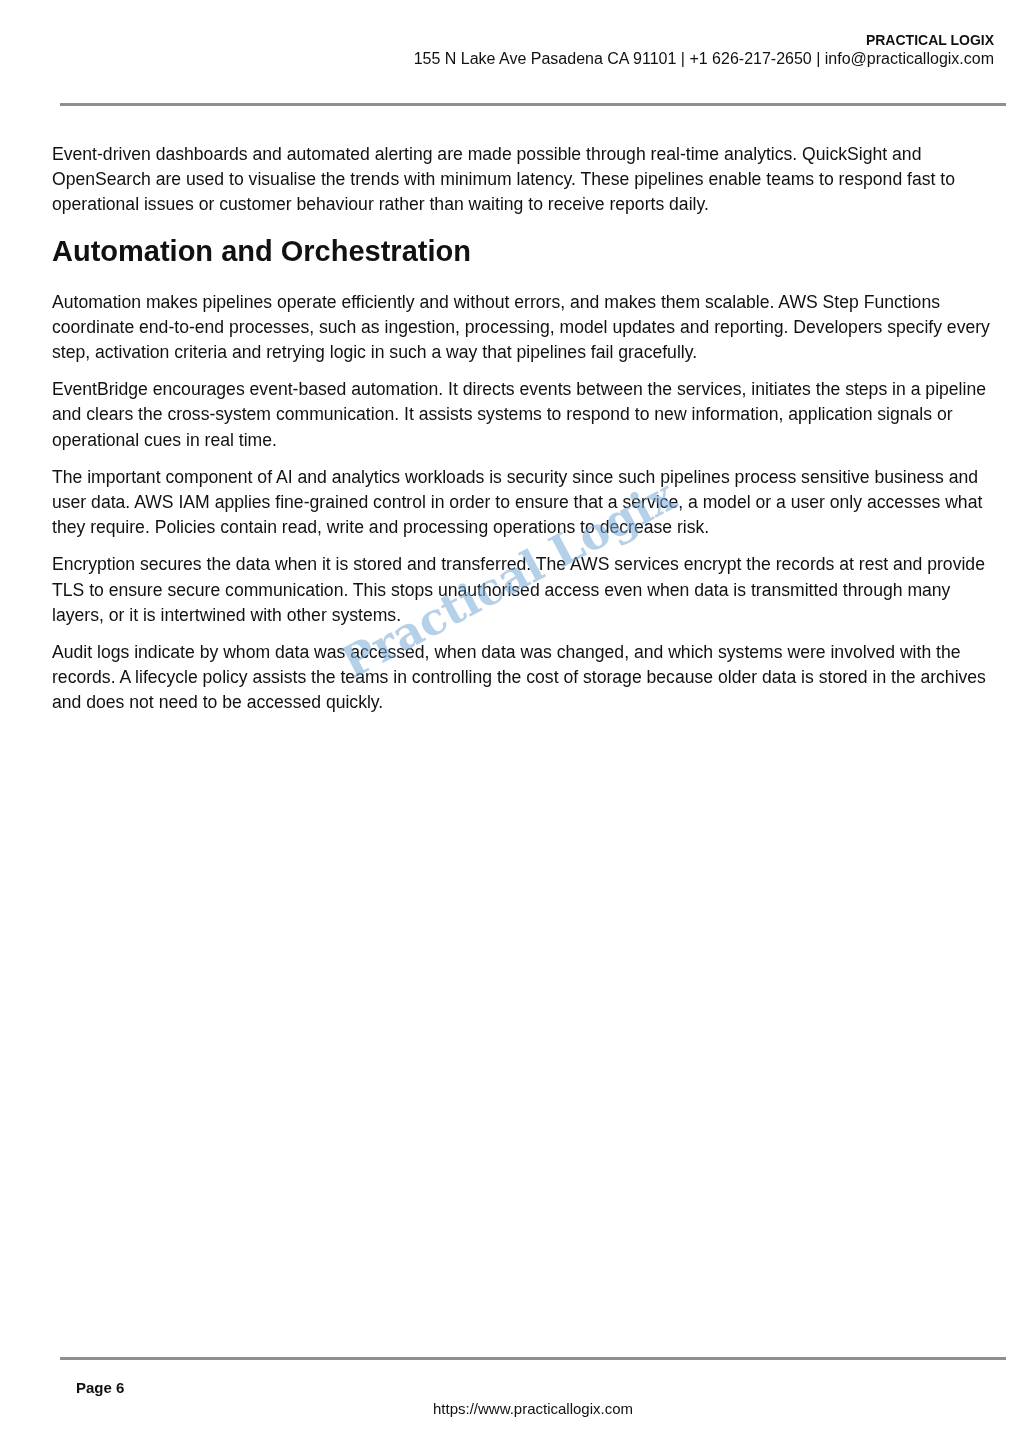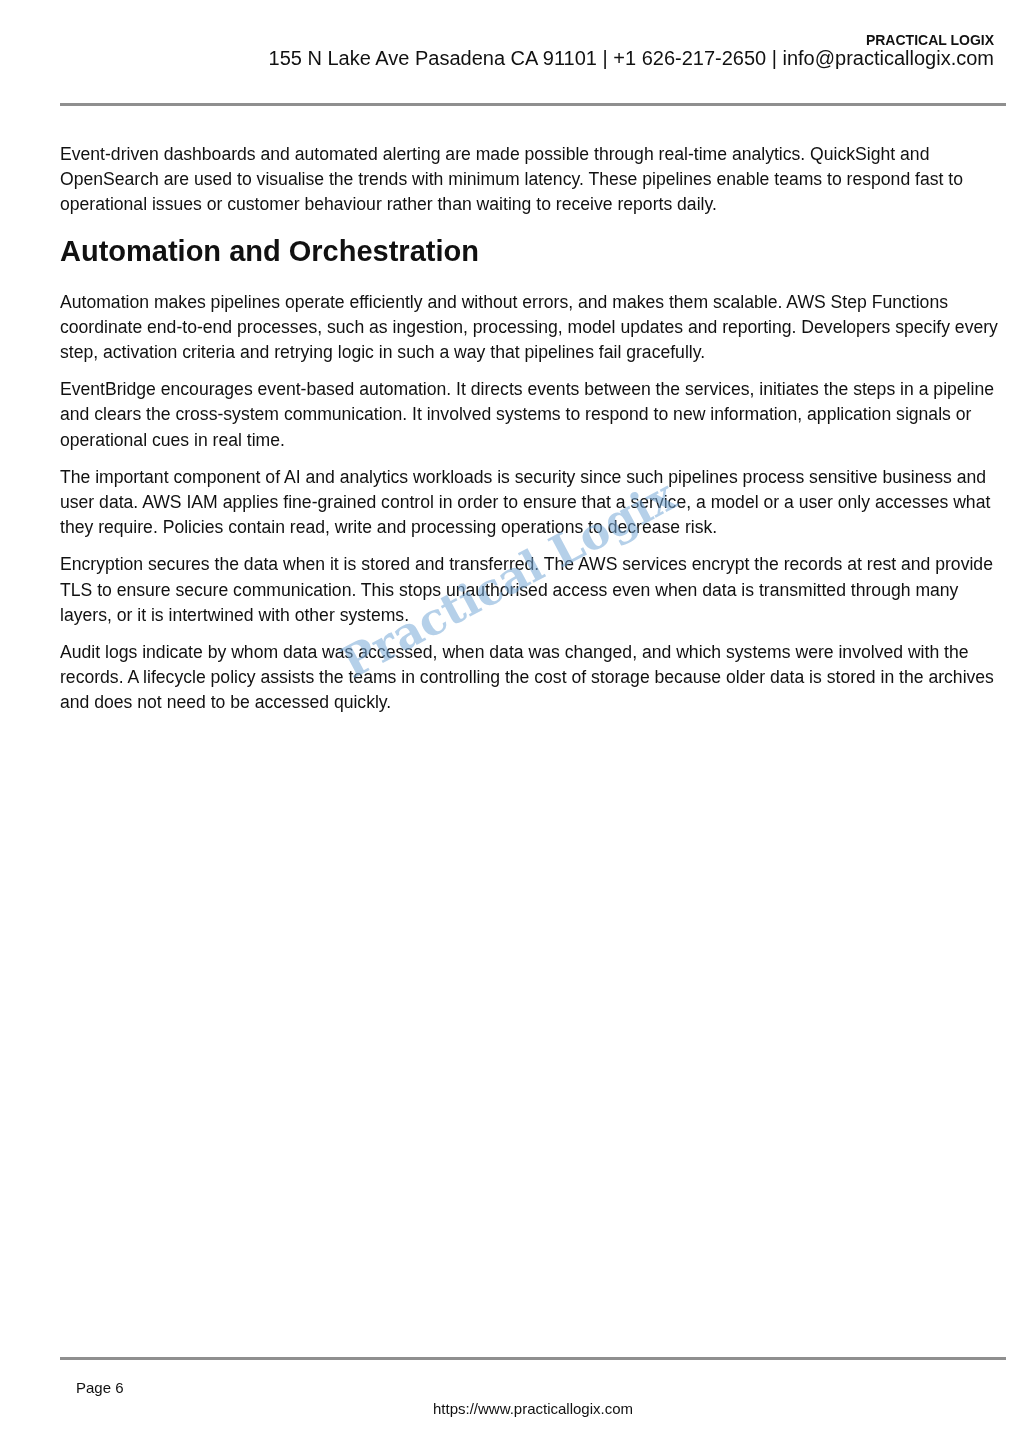--- a/index.html
+++ b/index.html
@@ -1,47 +1,47 @@
 <!DOCTYPE html>
 <html><head>
 <meta charset="utf-8">
 <style>
   html, body { margin: 0; padding: 0; background: #ffffff; }
   body { width: 1024px; height: 1448px; position: relative; overflow: hidden;
          font-family: "Liberation Sans", sans-serif; color: #111; }
   .header { position: absolute; right: 30px; top: 32px; text-align: right; }
   .company { font-weight: bold; font-size: 14px; line-height: 17px; }
-  .contact { font-size: 20px; line-height: 19px; }
+  .contact { font-size: 16px; line-height: 19px; }
   .rule { position: absolute; left: 60px; width: 946px; height: 3px; background: #8f8f8f; }
   .rule.top { top: 103px; }
   .rule.bottom { top: 1357px; }
-  .content { position: absolute; left: 60px; top: 142px; width: 945px; }
+  .content { position: absolute; left: 52px; top: 142px; width: 945px; }
   p { margin: 0 0 12px 0; font-size: 17.6px; line-height: 25.2px; }
   h2 { margin: 16px 0 22px 0; font-size: 29px; line-height: 34px; font-weight: bold; }
   .watermark { position: absolute; left: 345px; top: 640px; font-family: "DejaVu Serif", serif;
                font-weight: bold; font-size: 44px; color: rgba(120,170,215,0.55);
                transform: rotate(-28deg); transform-origin: left center; white-space: nowrap; pointer-events: none; }
-  .page-num { position: absolute; left: 76px; top: 1379px; font-size: 15px; }
+  .page-num { position: absolute; left: 76px; top: 1379px; font-size: 15px; font-weight: bold; }
   .footer-url { position: absolute; left: 0; width: 1066px; text-align: center; top: 1400px; font-size: 15px; }
 </style>
 </head>
 <body>
 
 <div class="header">
   <div class="company">PRACTICAL LOGIX</div>
   <div class="contact">155 N Lake Ave Pasadena CA 91101 | +1 626-217-2650 | info@practicallogix.com</div>
 </div>
 <div class="rule top"></div>
 
 <div class="content">
   <p>Event-driven dashboards and automated alerting are made possible through real-time analytics. QuickSight and OpenSearch are used to visualise the trends with minimum latency. These pipelines enable teams to respond fast to operational issues or customer behaviour rather than waiting to receive reports daily.</p>
 
   <h2>Automation and Orchestration</h2>
   <p>Automation makes pipelines operate efficiently and without errors, and makes them scalable. AWS Step Functions coordinate end-to-end processes, such as ingestion, processing, model updates and reporting. Developers specify every step, activation criteria and retrying logic in such a way that pipelines fail gracefully.</p>
-  <p>EventBridge encourages event-based automation. It directs events between the services, initiates the steps in a pipeline and clears the cross-system communication. It involved systems to respond to new information, application signals or operational cues in real time.</p>
+  <p>EventBridge encourages event-based automation. It directs events between the services, initiates the steps in a pipeline and clears the cross-system communication. It assists systems to respond to new information, application signals or operational cues in real time.</p>
 
   <p>The important component of AI and analytics workloads is security since such pipelines process sensitive business and user data. AWS IAM applies fine-grained control in order to ensure that a service, a model or a user only accesses what they require. Policies contain read, write and processing operations to decrease risk.</p>
   <p>Encryption secures the data when it is stored and transferred. The AWS services encrypt the records at rest and provide TLS to ensure secure communication. This stops unauthorised access even when data is transmitted through many layers, or it is intertwined with other systems.</p>
   <p>Audit logs indicate by whom data was accessed, when data was changed, and which systems were involved with the records. A lifecycle policy assists the teams in controlling the cost of storage because older data is stored in the archives and does not need to be accessed quickly.</p>
 
 </div>
 
 <div class="watermark">Practical Logix</div>
 
 <div class="rule bottom"></div>

